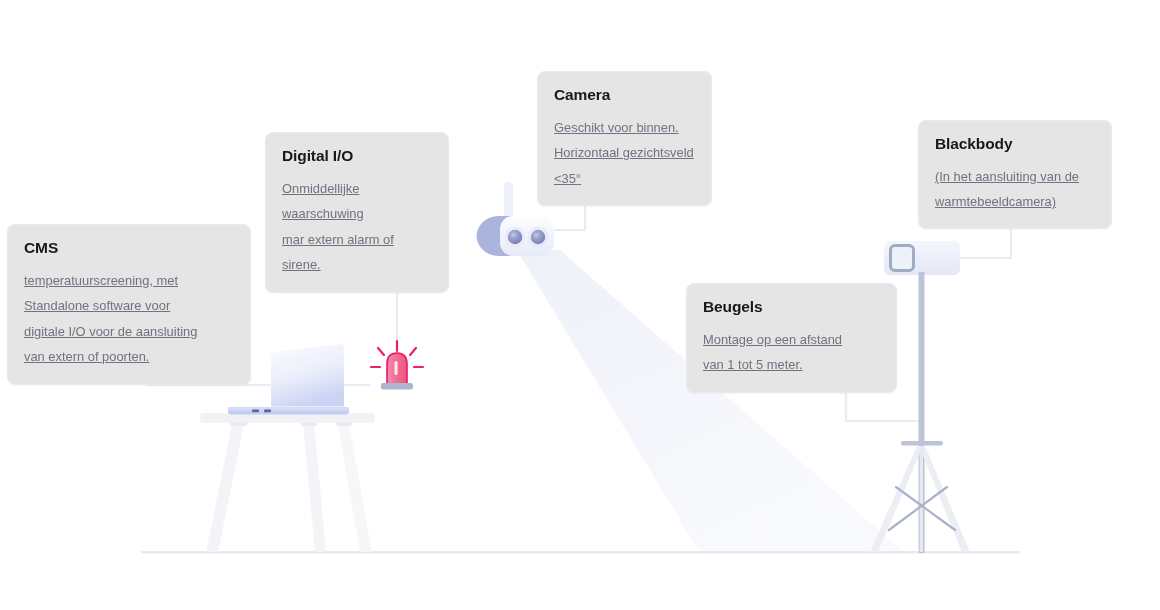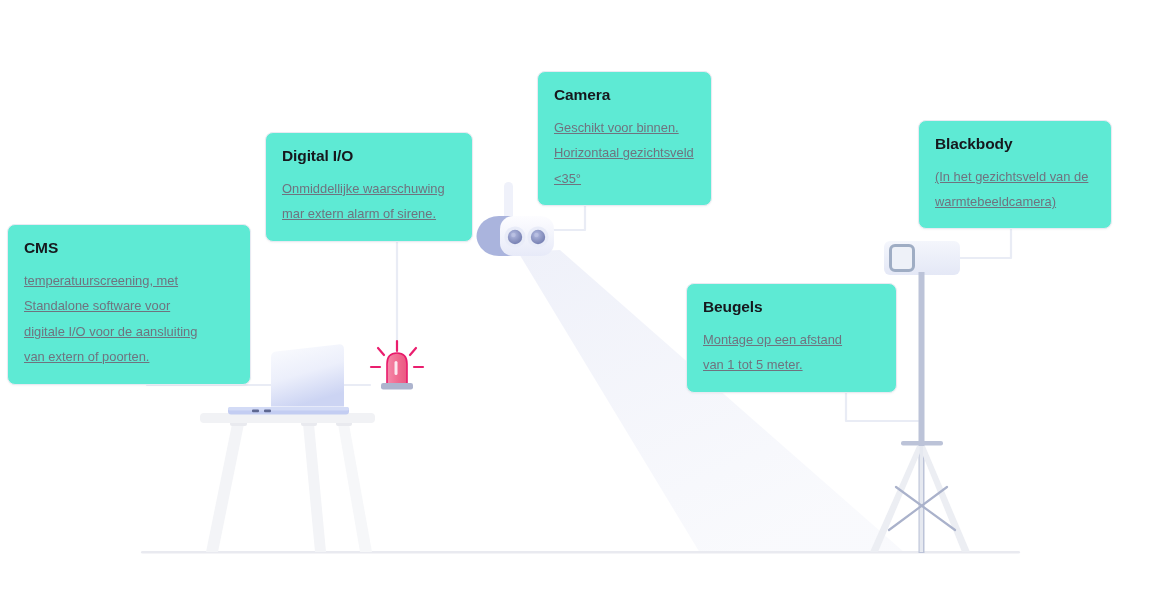--- a/index.html
+++ b/index.html
@@ -24,21 +24,21 @@
     position: absolute;
     left: 0;
     top: 0;
     width: 1160px;
     height: 610px;
   }
   
   .card {
     position: absolute;
     box-sizing: border-box;
-    background: #5eead4;
+    background: #e5e5e5;
     border: 1px solid #e8eaf2;
     border-radius: 8px;
     padding: 14px 16px 14px 16px;
     box-shadow: 0 1px 2px rgba(40, 45, 80, 0.045);
   }
   .card-title {
     font-size: 15.5px;
     font-weight: 700;
     color: #16181d;
     letter-spacing: -0.1px;
@@ -46,21 +46,21 @@
     margin: 0 0 10px 0;
   }
   .card-body {
     font-size: 12.9px;
     color: #6f737f;
     line-height: 1.98;
     margin: 0;
     text-decoration: underline;
   }
   .card-cms      { left: 7px;   top: 224px; width: 244px; }
-  .card-digital  { left: 265px; top: 132px; width: 208px; }
+  .card-digital  { left: 265px; top: 132px; width: 184px; }
   .card-camera   { left: 537px; top: 71px;  width: 175px; }
   .card-blackbody{ left: 918px; top: 120px; width: 194px; }
   .card-beugels  { left: 686px; top: 283px; width: 211px; }
 
   .card-blackbody .card-body { line-height: 1.95; }
 </style>
 </head>
 <body>
 
 <div id="stage">
@@ -220,21 +220,21 @@
     <div class="card-title">Camera</div>
     <div class="card-body">
       <div>Geschikt voor binnen.</div>
       <div>Horizontaal gezichtsveld &lt;35°</div>
     </div>
   </div>
 
   <div class="card card-blackbody">
     <div class="card-title">Blackbody</div>
     <div class="card-body">
-      <div>(In het gezichtsveld van de</div>
+      <div>(In het aansluiting van de</div>
       <div>warmtebeeldcamera)</div>
     </div>
   </div>
 
   <div class="card card-beugels">
     <div class="card-title">Beugels</div>
     <div class="card-body">
       <div>Montage op een afstand</div>
       <div>van 1 tot 5 meter.</div>
     </div>

